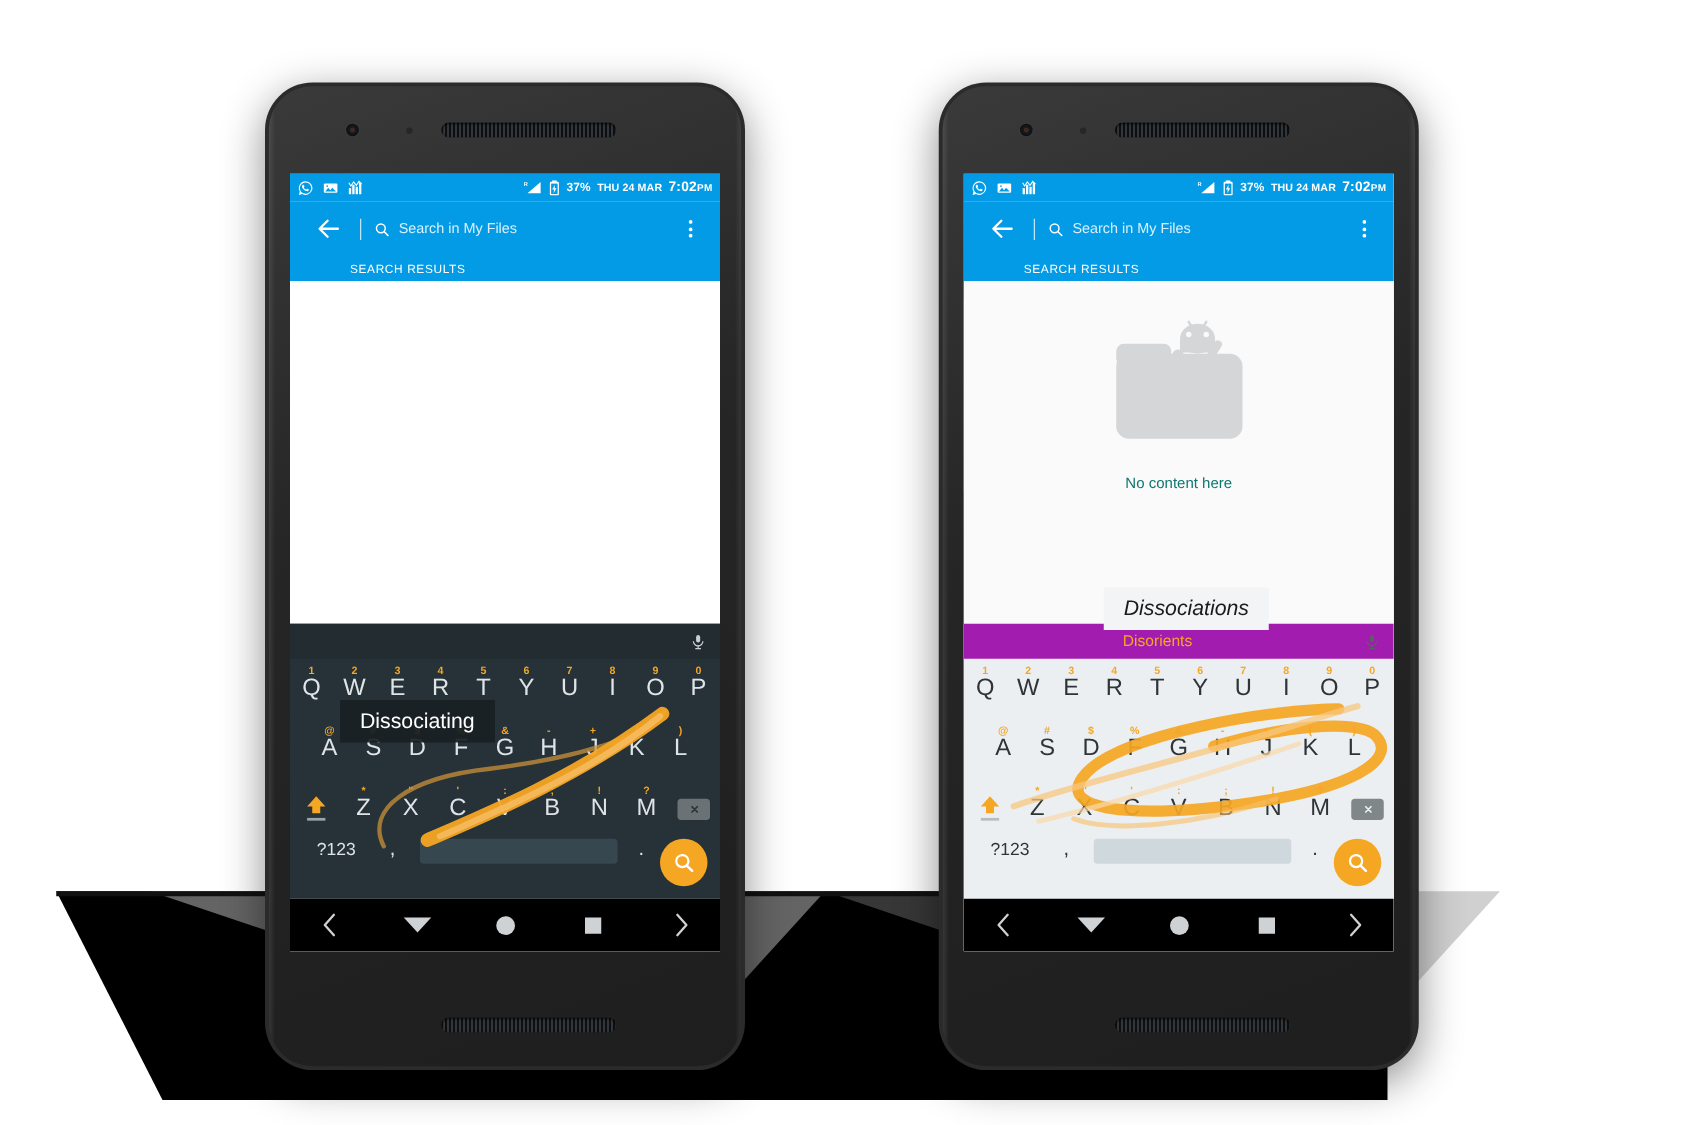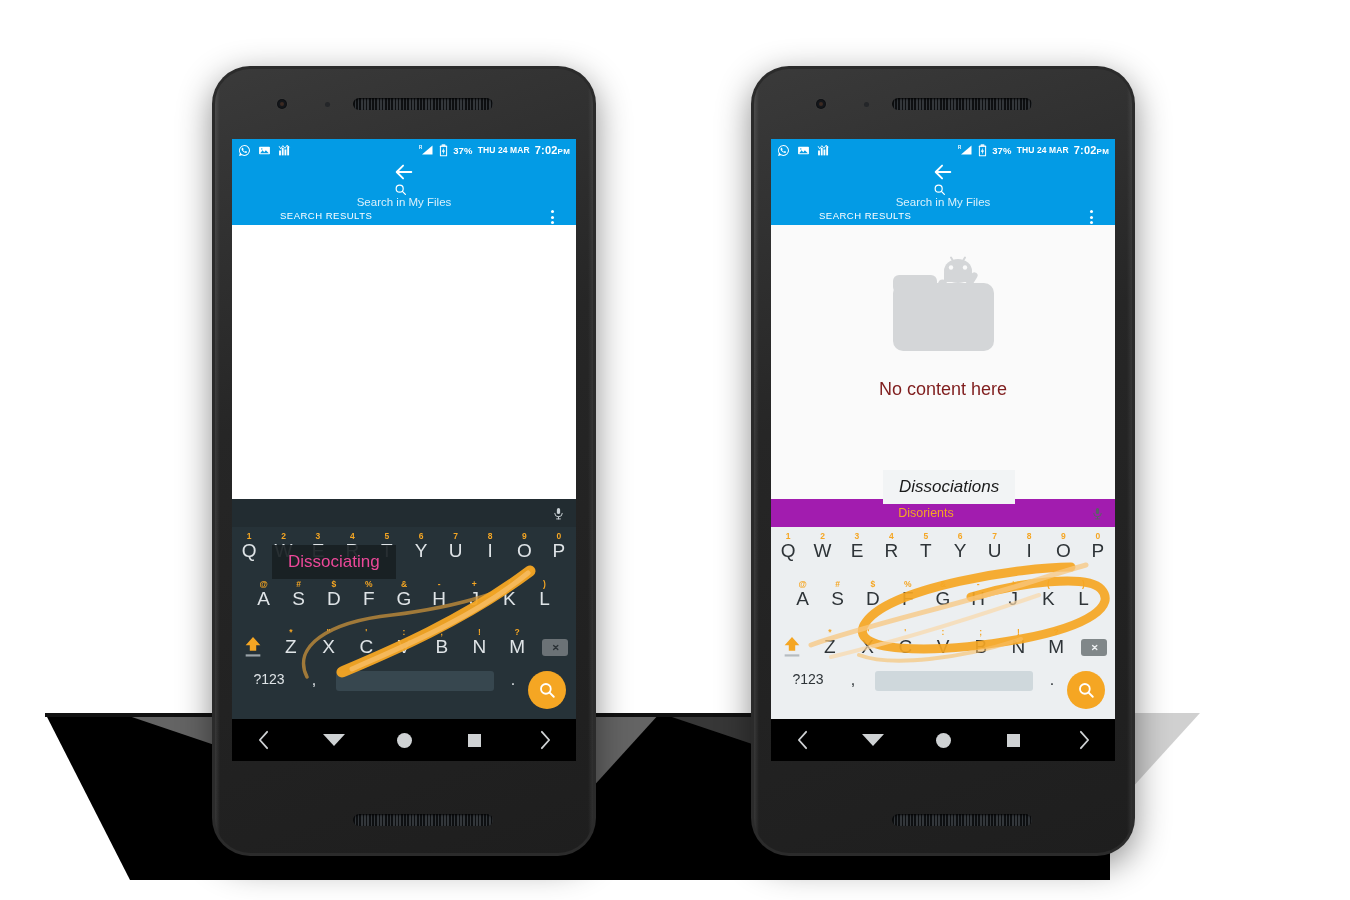--- a/index.html
+++ b/index.html
@@ -74,39 +74,39 @@
   .sb-left { display:flex; align-items:center; gap:7px; }
   .sb-right { margin-left:auto; display:flex; align-items:center; gap:5px; }
   .sb-ico { display:block; }
   .sb-pct { font-weight:bold; font-size:9.5px; }
   .sb-date { font-size:8.5px; font-weight:bold; letter-spacing:.1px; }
   .sb-time { font-size:11px; font-weight:bold; }
   .sb-time .ampm { font-size:8px; }
 
   
   .appbar { background:#039BE5; height:64px; position:relative; }
-  .appbar-row { display:flex; align-items:center; height:44px; padding:0 20px;flex-direction:column; }
+  .appbar-row { display:flex; align-items:center; height:44px; padding:0 20px; }
   .back-arrow { width:22px; height:22px; flex:none; }
   .search-divider { width:1px; height:17px; background:rgba(255,255,255,.75); margin:0 10px 0 14px; }
   .search-ico { width:13px; height:13px; flex:none; margin-right:7px; }
   .search-ph { color:rgba(255,255,255,.85); font-size:11.5px; }
   .overflow { margin-left:auto; display:flex; flex-direction:column; gap:2.5px; padding:2px; }
   .overflow i { display:block; width:3px; height:3px; border-radius:50%; background:#fff; }
   .tabrow { padding-left:48px; }
   .tablabel { color:#fff; font-size:9.5px; font-weight:normal; letter-spacing:.5px; }
 
   
   .content { position:absolute; left:0; right:0; top:86px; bottom:0; background:#fff; }
   .empty-state {
     position:absolute; left:0; right:0; top:14px;
     display:flex; flex-direction:column; align-items:center;
     background:#fafafa;
   }
   .empty-wrap { width:344px; padding-top:16px; display:flex; flex-direction:column; align-items:center; background:#fafafa; }
-  .empty-label { color:#7f1d1d; font-size:18px; margin-top:12px; }
+  .empty-label { color:#0f766e; font-size:12px; margin-top:12px; }
   .content-white-fill { position:absolute; left:0; right:0; top:0; bottom:0; background:#fafafa; }
 
   
   .kb { position:absolute; left:0; right:0; bottom:42px; }
   .kb.dark { background:#263238; }
   .kb.light { background:#ECEFF1; }
 
   .sugg {
     height:28px; display:flex; align-items:center; position:relative;
   }
@@ -159,21 +159,21 @@
   }
 
   
   .trail { position:absolute; left:0; right:0; top:28px; bottom:0; pointer-events:none; }
 
   
   .bubble {
     position:absolute; z-index:30; padding:7px 16px;
     font-size:17px; white-space:nowrap;
   }
-  .bubble.dark { background:rgba(24,31,35,.92); color:#ec4899; }
+  .bubble.dark { background:rgba(24,31,35,.92); color:#ffffff;margin-top:15px; }
   .bubble.light { background:#F2F4F5; color:#1b1b1b; }
 
   
   .navbar {
     position:absolute; left:0; right:0; bottom:0; height:42px;
     background:#000; display:flex; align-items:center; justify-content:space-between;
     padding:0 14px;
   }
   .nav-item { display:flex; align-items:center; justify-content:center; width:34px; height:34px; }
   .nav-circle { width:15px; height:15px; border-radius:50%; background:#cfd2d4; }

